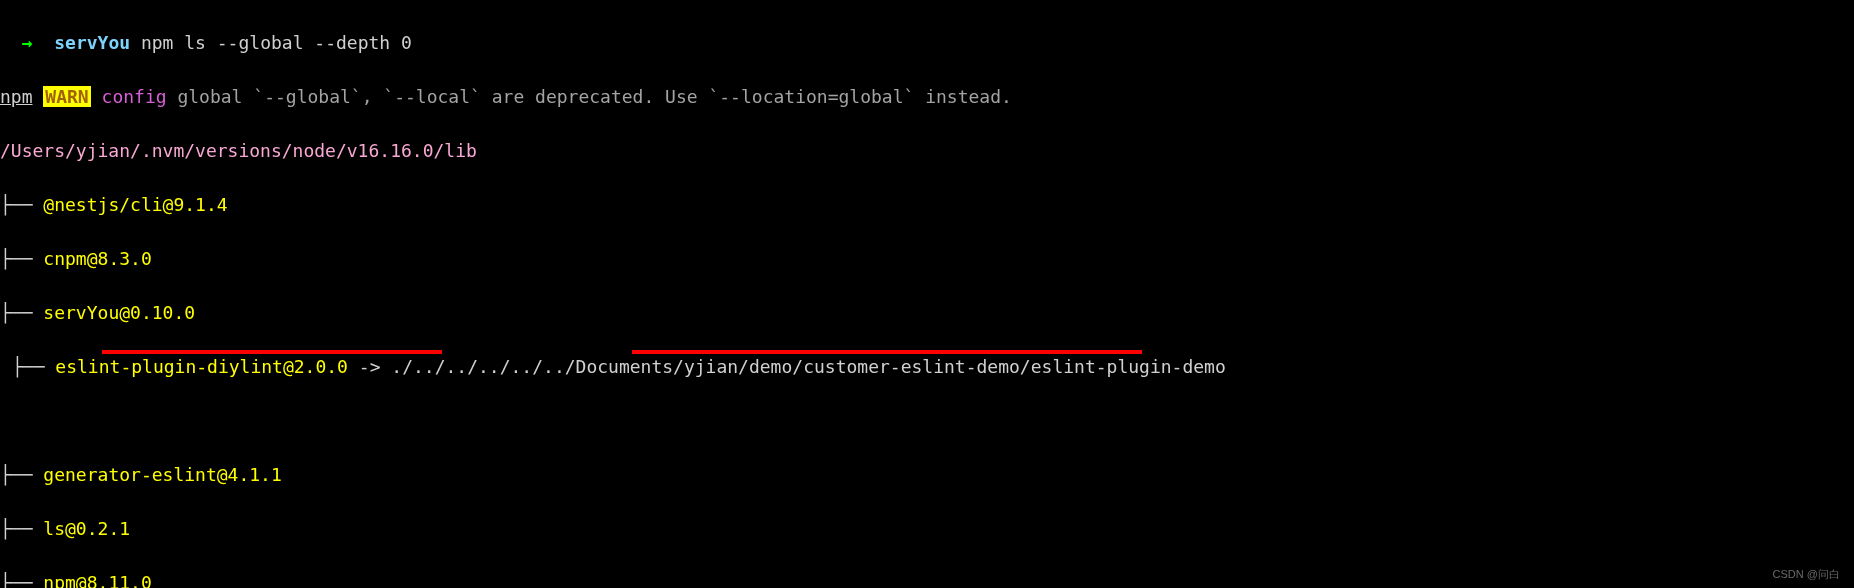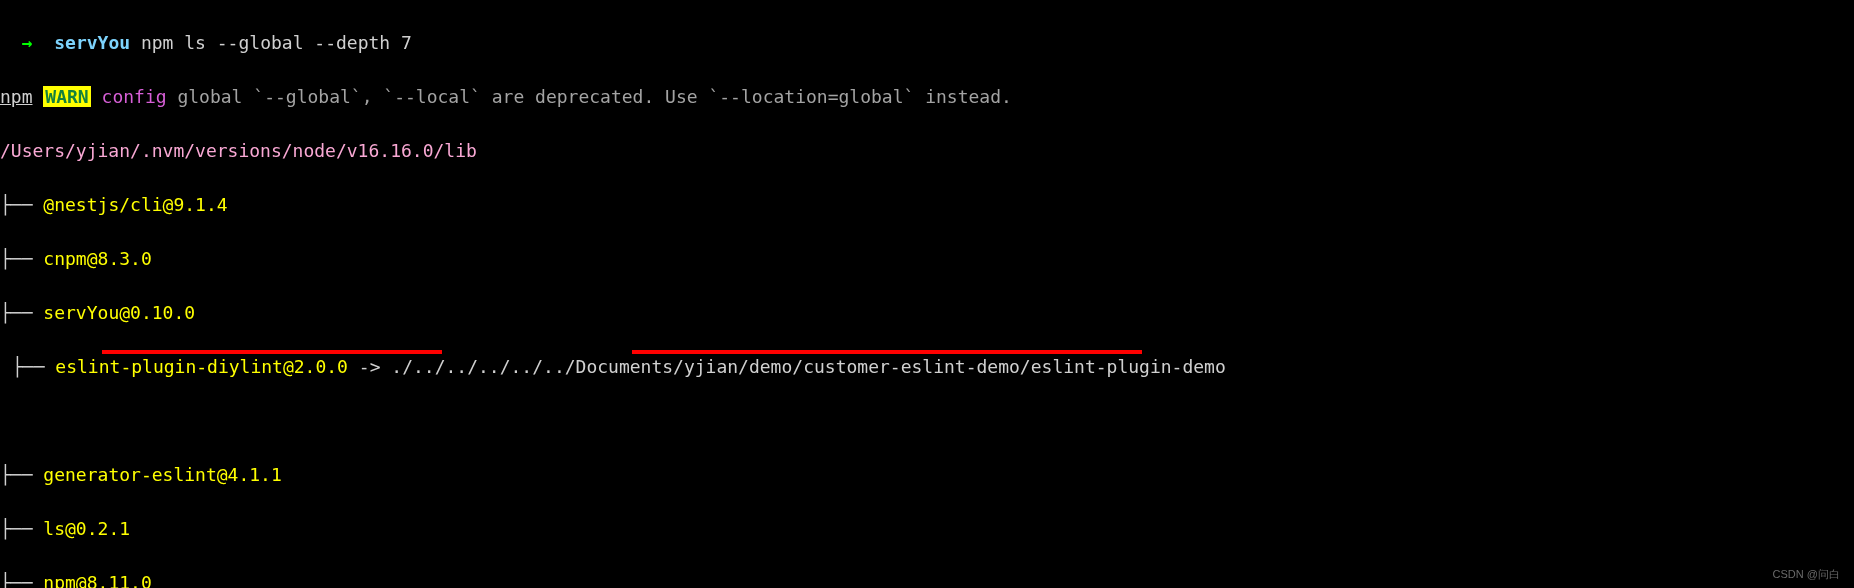--- a/index.html
+++ b/index.html
@@ -32,21 +32,21 @@
     }
     .command {
       color: #d0d0d0;
     }
     .npm-white {
       color: #d0d0d0;
       text-decoration: underline;
     }
     .warn-badge {
       background: #ffff00;
-      color: #15803d;
+      color: #a16207;
       font-weight: bold;
       padding: 0 2px;
     }
     .config-magenta {
       color: #d75fd7;
     }
     .deprecation {
       color: #a3a3a3;
     }
     .path-yellow {
@@ -76,21 +76,21 @@
       bottom: 6px;
       color: #6a6a6a;
       font-size: 11px;
       font-family: sans-serif;
     }
   </style>
 </head>
 <body>
 
 <div class="line">
-  <span class="prompt-arrow">→</span>  <span class="prompt-host">servYou</span> <span class="command">npm ls --global --depth 7</span>
+  <span class="prompt-arrow">→</span>  <span class="prompt-host">servYou</span> <span class="command">npm ls --global --depth 0</span>
 </div>
 
 <div class="line">
 <span class="npm-white">npm</span> <span class="warn-badge">WARN</span> <span class="config-magenta">config</span> <span class="deprecation">global `--global`, `--local` are deprecated. Use `--location=global` instead.</span>
 </div>
 
 <div class="line">
 <span class="path-yellow">/Users/yjian/.nvm/versions/node/v16.16.0/lib</span>
 </div>
 

